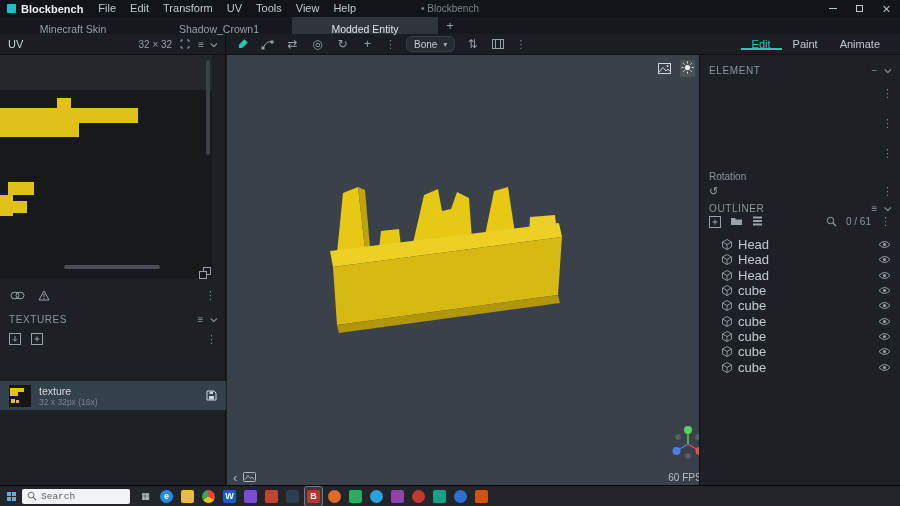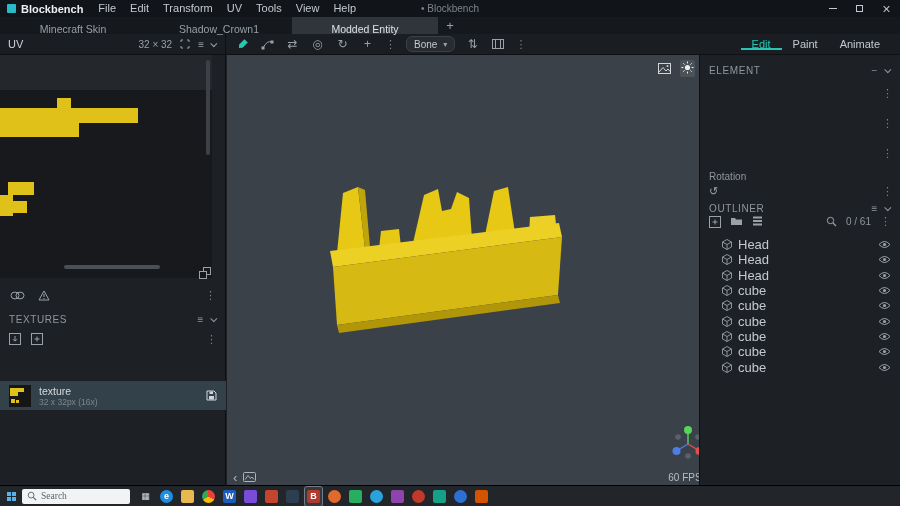--- a/index.html
+++ b/index.html
@@ -88,21 +88,21 @@
   .ol-list{display:flex;flex-direction:column;}
   .ol-row{display:flex;align-items:center;height:15.3px;padding:0 9px 0 22px;gap:6px;}
   .ol-label{font-size:13px;color:#c3c9cf;flex:1;}
 
   
   .taskbar{position:absolute;left:0;bottom:0;width:900px;height:21px;background:#22262b;border-top:1px solid #000;display:flex;align-items:center;z-index:9;}
   .start{width:22px;height:21px;display:flex;align-items:center;justify-content:center;}
   .start-grid{display:grid;grid-template-columns:4px 4px;grid-template-rows:4px 4px;gap:1px;}
   .start-grid span{background:#58b2e8;}
   .search-box{width:108px;height:15px;background:#f1f3f4;border-radius:2px;display:flex;align-items:center;gap:4px;padding:0 5px;}
-  .search-input{border:none;outline:none;background:transparent;font-size:9.5px;width:72px;color:#333;font-family:Liberation Serif, serif;}
+  .search-input{border:none;outline:none;background:transparent;font-size:9.5px;width:72px;color:#333;font-family:Liberation Mono, monospace;}
   .search-input::placeholder{color:#5f6368;}
   .tb-apps{display:flex;align-items:center;gap:4px;margin-left:7px;}
   .tb-app{width:17px;height:19px;display:flex;align-items:center;justify-content:center;border-radius:2px;}
   .tb-app.active{outline:1px solid #767d85;background:rgba(255,255,255,0.09);}
   .tb-ic{width:13px;height:13px;display:flex;align-items:center;justify-content:center;font-size:9px;border-radius:2px;font-weight:bold;}
   .tb-ic.circ{border-radius:50%;}
   .tray{margin-left:auto;display:flex;align-items:center;gap:8px;padding-right:5px;font-size:9.5px;color:#d5dae0;}
   .caret-up{width:6px;height:6px;border-left:1.4px solid #c3c9cf;border-top:1.4px solid #c3c9cf;transform:rotate(45deg) translateY(2px);}
   .tray-dot{width:8px;height:8px;border-radius:50%;background:#8f969e;}
   .tray-sun{width:9px;height:9px;border-radius:50%;background:#e8c94c;}

